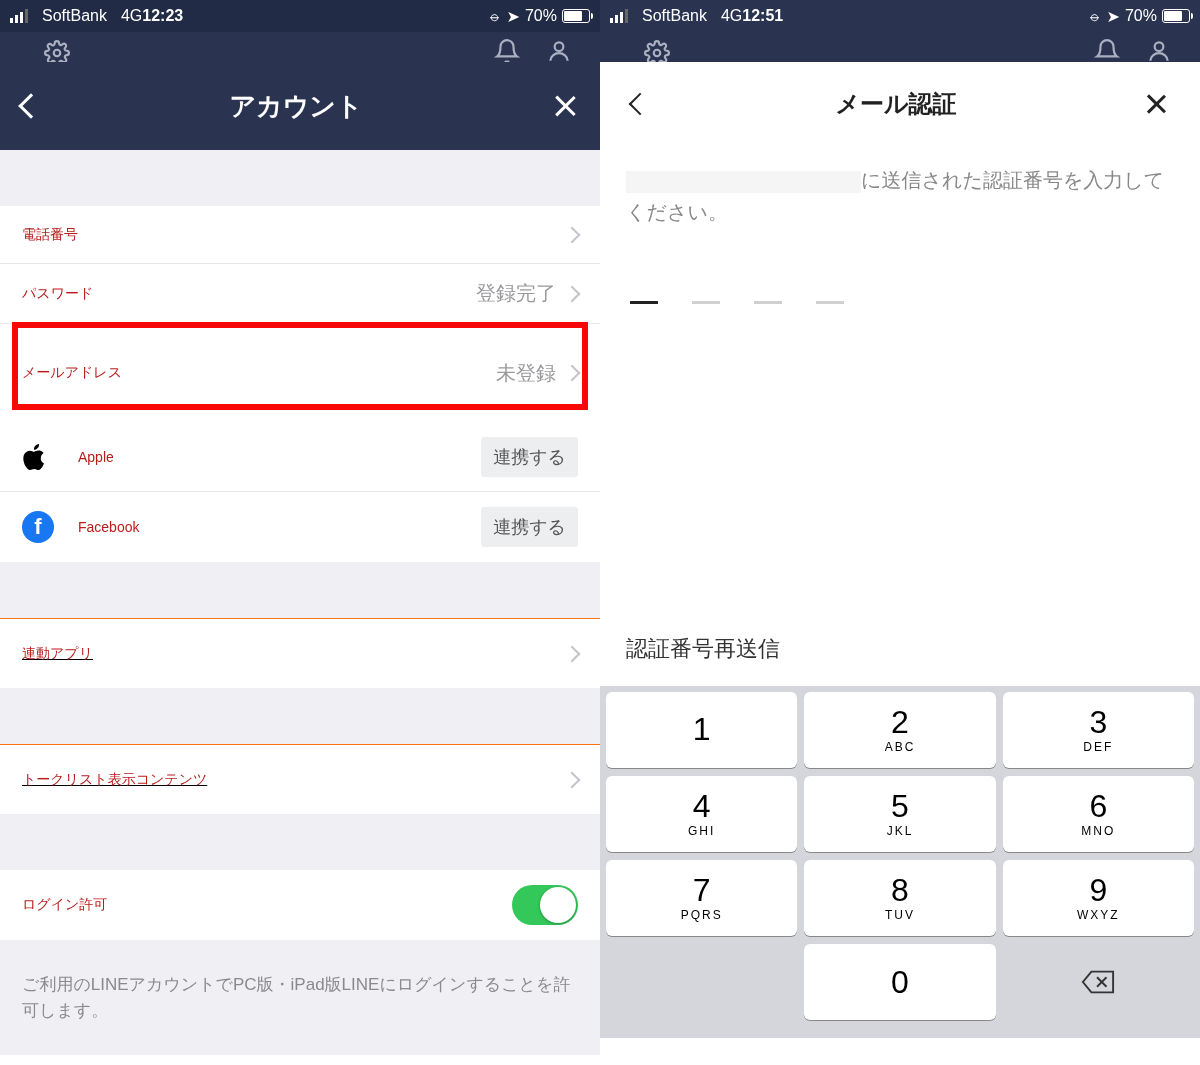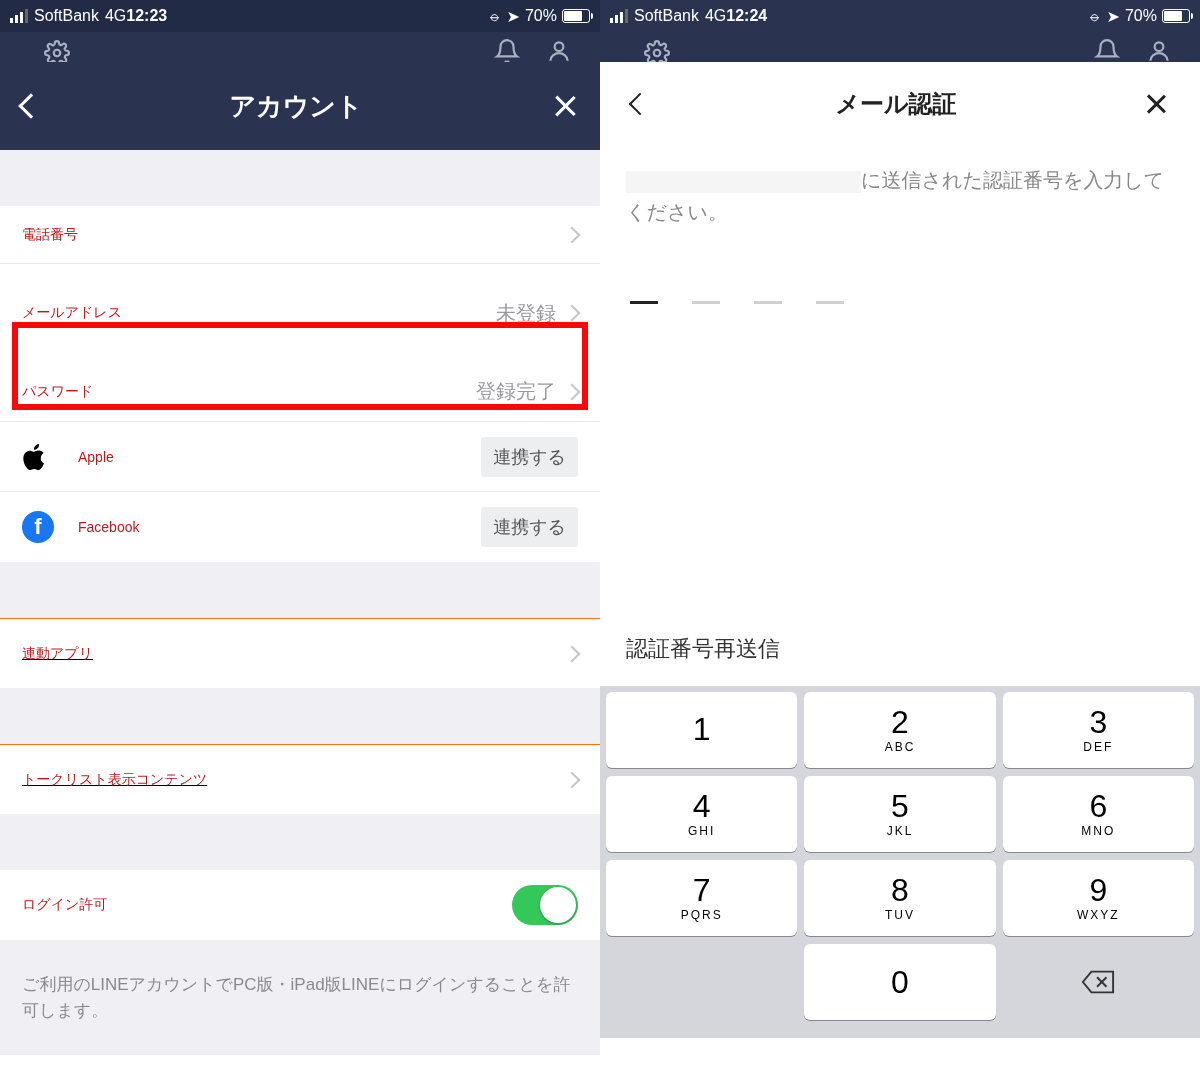--- a/index.html
+++ b/index.html
@@ -3,21 +3,21 @@
   <meta charset="utf-8">
   <style>
     * { margin: 0; padding: 0; box-sizing: border-box; font-family: -apple-system, "Hiragino Sans", sans-serif; }
     body { background: #fff; width: 1200px; height: 1065px; position: relative; overflow: hidden; }
     .split { display: flex; width: 1200px; }
     .pane { width: 600px; position: relative; background: #efeff4; }
     .pane.right { background: #fff; }
 
     
     .status-bar { height: 32px; background: #222b45; color: #fff; display: flex; align-items: center; padding: 0 10px; font-size: 16px; font-weight: 500; }
-    .status-left { display: flex; align-items: center; gap: 6px; }
+    .status-left { display: flex; align-items: center; gap: 14px; }
     .status-center { flex: 1; text-align: left; font-weight: 600; }
     .status-right { display: flex; align-items: center; gap: 5px; }
     .signal-bars { display: inline-flex; align-items: flex-end; gap: 2px; }
     .signal-bars span { width: 3px; background: #fff; display: inline-block; }
     .signal-bars span:nth-child(1){height:5px}
     .signal-bars span:nth-child(2){height:8px}
     .signal-bars span:nth-child(3){height:11px}
     .signal-bars span:nth-child(4){height:14px; background:#666}
     .battery { width: 28px; height: 14px; border: 1.5px solid #fff; border-radius: 3px; position: relative; display: inline-block; }
     .battery::after { content:''; position:absolute; right:-4px; top:3px; width:2px; height:6px; background:#fff; border-radius:0 2px 2px 0; }
@@ -153,29 +153,29 @@
 
     <div class="list" style="position:relative;">
       <div class="highlight-box"></div>
 
       <div class="row" style="height:58px; padding-top:0;">
         <div class="label">電話番号</div>
         <div class="masked"></div>
         <div class="chev"></div>
       </div>
 
+      <div class="row" style="height:60px;">
+        <div class="label">パスワード</div>
+        <div class="value">登録完了</div>
+        <div class="chev"></div>
+      </div>
+
       <div class="row highlighted" style="height:98px;">
         <div class="label">メールアドレス</div>
         <div class="value">未登録</div>
-        <div class="chev"></div>
-      </div>
-
-      <div class="row" style="height:60px;">
-        <div class="label">パスワード</div>
-        <div class="value">登録完了</div>
         <div class="chev"></div>
       </div>
 
       <div class="row">
         <div class="icon-slot">
           <svg class="apple-icon" viewBox="0 0 24 28" fill="#000">
               <path d="M17.5 14.8c0-3 2.5-4.5 2.6-4.5-1.4-2-3.6-2.3-4.4-2.3-1.9-.2-3.6 1.1-4.6 1.1s-2.4-1.1-4-1c-2 0-3.9 1.2-5 3-2.1 3.7-.5 9.1 1.5 12.1 1 1.5 2.2 3.1 3.8 3 1.5-.1 2.1-1 3.9-1s2.3 1 3.9 1c1.6 0 2.6-1.5 3.6-2.9 1.1-1.7 1.6-3.3 1.6-3.4-.1-.1-3-1.2-3-4.5zM14.6 5.6c.8-1 1.4-2.4 1.2-3.8-1.2.1-2.6.8-3.5 1.8-.8.9-1.4 2.3-1.3 3.6 1.3.1 2.7-.7 3.5-1.7z"></path>
             </svg>
         </div>
         <div class="label" style="margin-left:14px;">Apple</div>
@@ -228,21 +228,21 @@
       <div class="status-left">
         <span class="signal-bars">
             <span></span>
             <span></span>
             <span></span>
             <span></span>
           </span>
         <span>SoftBank</span>
         <span>4G</span>
       </div>
-      <div class="status-center">12:24</div>
+      <div class="status-center">12:51</div>
       <div class="status-right">
         <span>⦵</span>
         <span>➤</span>
         <span>70%</span>
         <span class="battery">
             <span class="fill"></span>
           </span>
       </div>
     </div>
     <div class="under-status">

